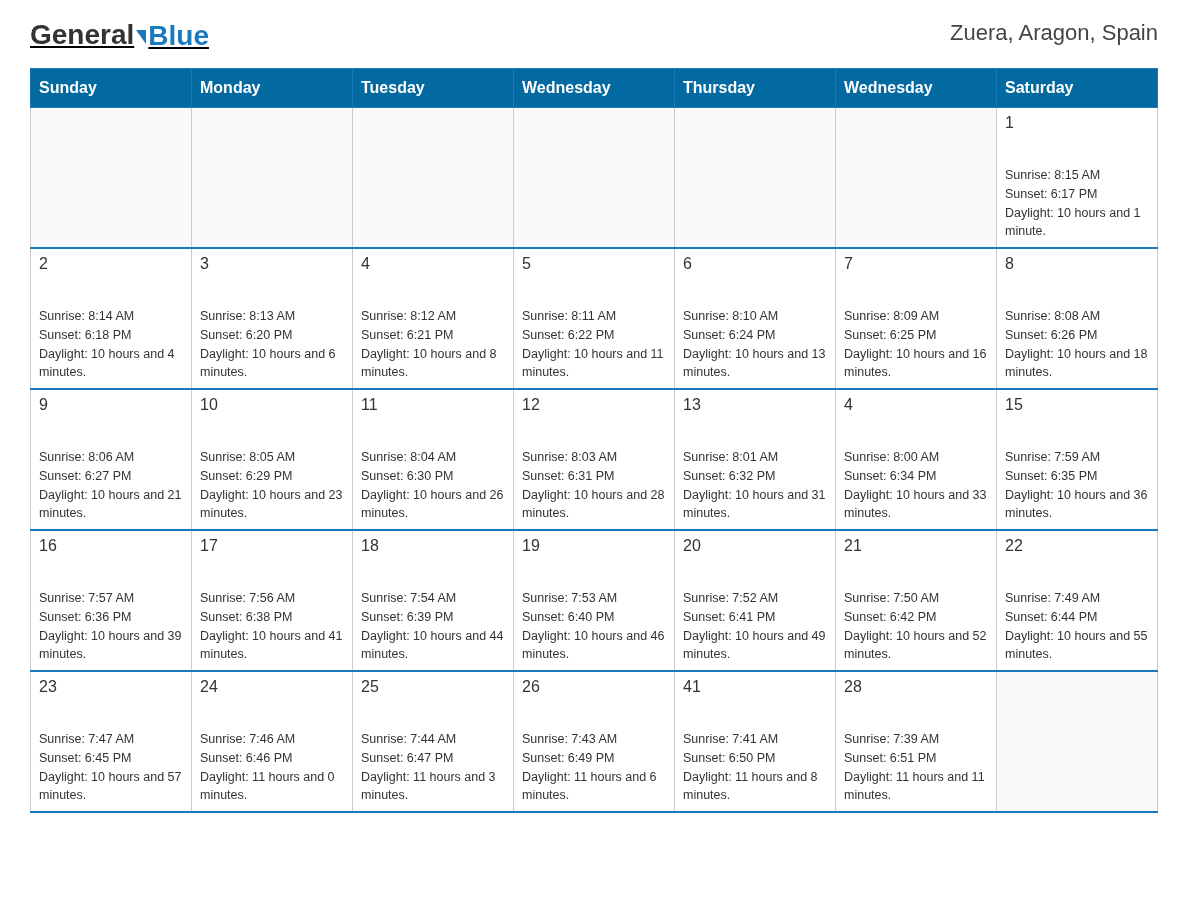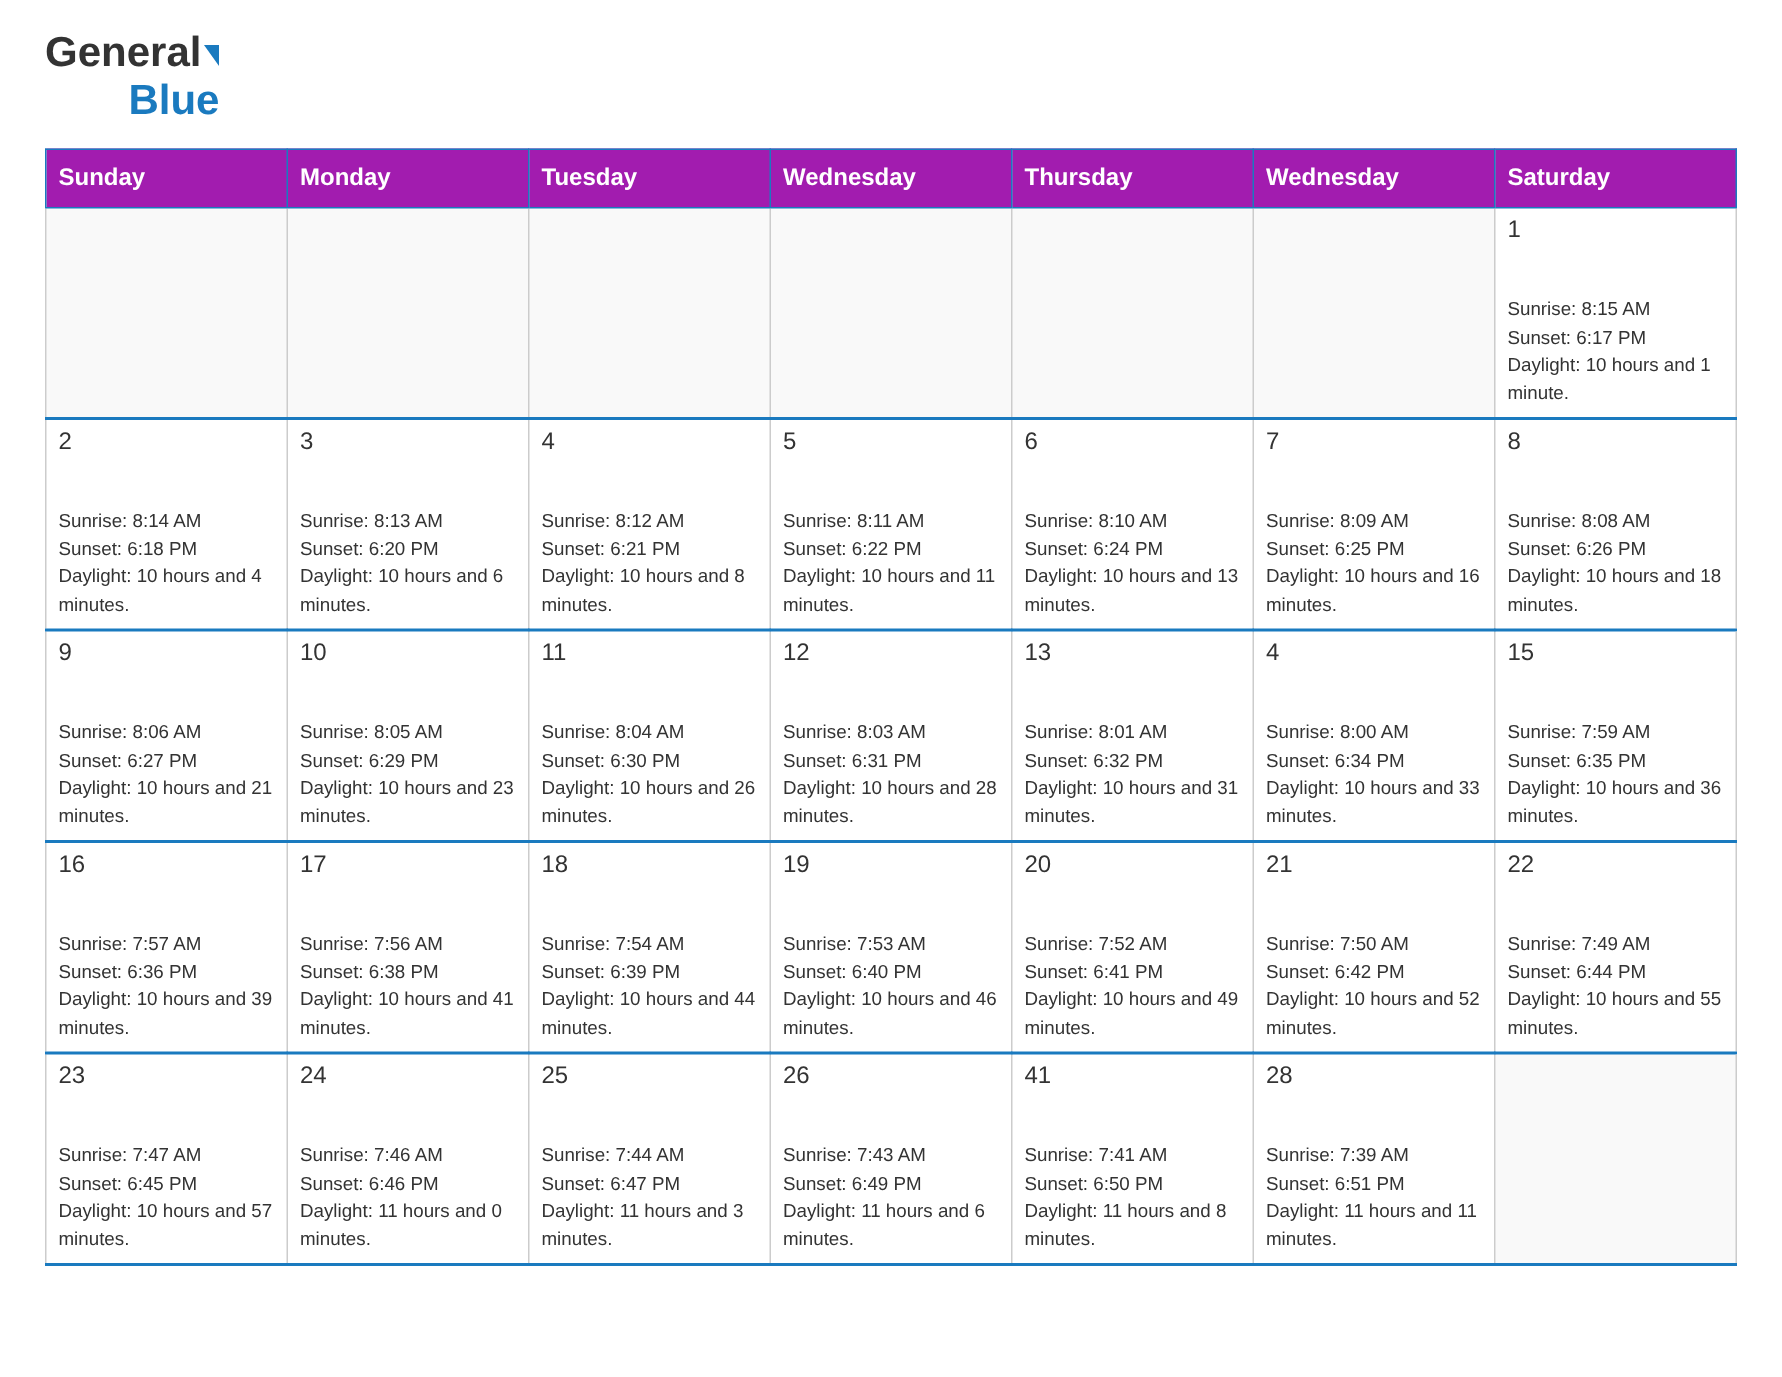--- a/index.html
+++ b/index.html
@@ -11,22 +11,22 @@
       min-height: 918px;
     }
     .header {
       display: flex;
       justify-content: space-between;
       align-items: flex-start;
       margin-bottom: 16px;
     }
     .logo {
       display: flex;
-      flex-direction: column;
-      align-items: flex-end;
+      align-items: flex-start;
+      text-decoration: underline;
     }
     .logo-text {
       font-size: 28px;
       font-weight: bold;
       color: #333;
       line-height: 1.1;
     }
     .logo-text span.general { color: #333; }
     .logo-triangle {
       display: inline-block;
@@ -59,21 +59,21 @@
     .title-block h2 {
       font-size: 22px;
       font-weight: normal;
       color: #444;
     }
     .calendar {
       width: 100%;
       border-collapse: collapse;
     }
     .calendar thead tr th {
-      background-color: #a21caf;
+      background-color: #0369a1;
       color: #fff;
       padding: 10px 8px;
       font-size: 16px;
       font-weight: bold;
       text-align: left;
       border: 1px solid #1a7abf;
     }
     .calendar tbody tr td {
       border: 1px solid #ccc;
       vertical-align: top;
@@ -109,20 +109,21 @@
 <div class="header">
   <div class="logo">
     <div class="logo-line1">
       <span class="logo-text">
         <span class="general">General</span><span class="logo-triangle"></span>
       </span>
     </div>
     <div class="logo-line2">Blue</div>
   </div>
   <div class="title-block">
+    <h2>Zuera, Aragon, Spain</h2>
   </div>
 </div>
 
 <table class="calendar">
   <thead>
     <tr>
     <th>Sunday</th>
         <th>Monday</th>
         <th>Tuesday</th>
         <th>Wednesday</th>

